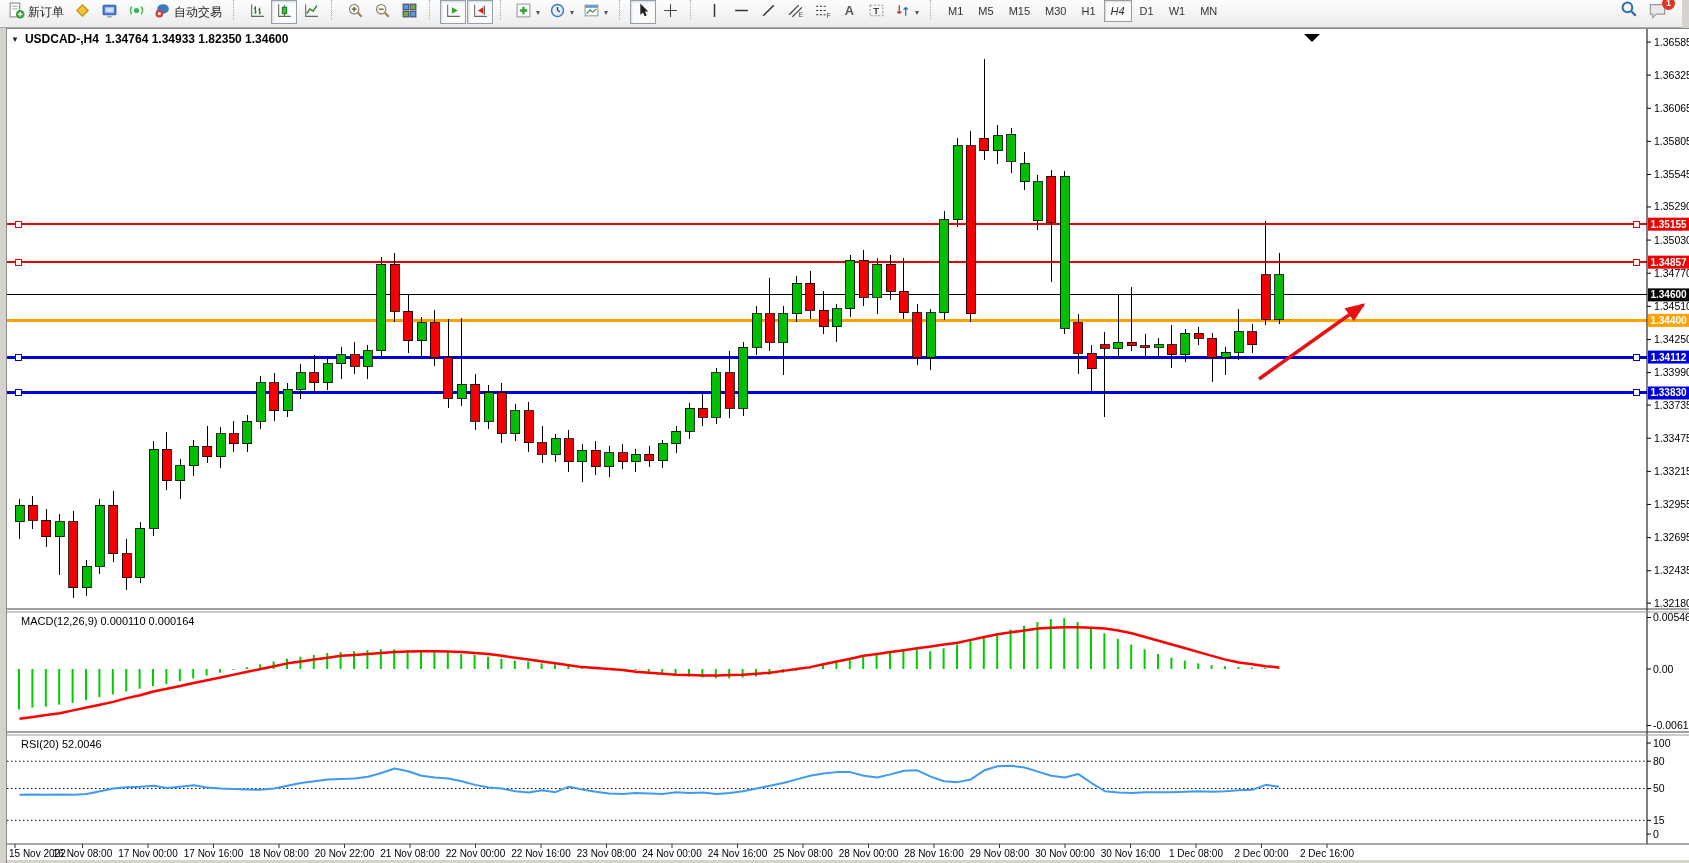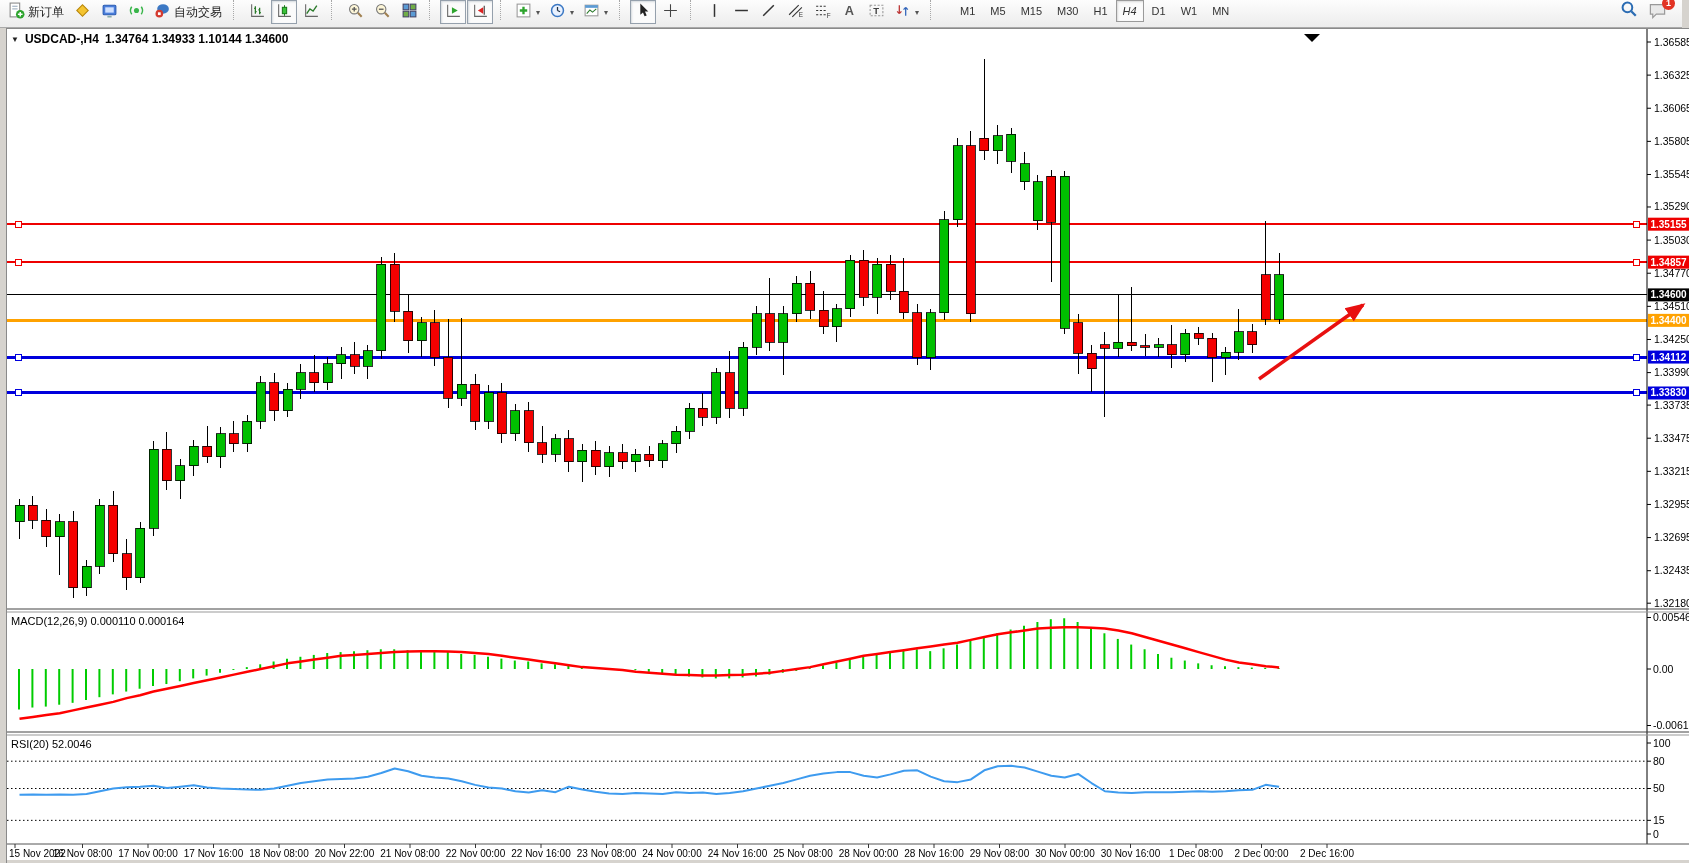--- a/index.html
+++ b/index.html
@@ -8,37 +8,37 @@
   .toolbar{position:absolute;left:0;top:0;width:1682px;height:28px;display:flex;align-items:flex-start;
     padding:0 4px;box-sizing:border-box;background:linear-gradient(#fdfdfd,#ececec);
     border-bottom:1px solid #a9a9a9;gap:1px;z-index:5;}
   .tb{height:24px;min-width:26px;border:1px solid transparent;background:transparent;
     display:inline-flex;align-items:center;justify-content:center;gap:3px;padding:0 3px;
     font:12px "Liberation Sans",sans-serif;color:#222;cursor:default;}
   .tb.pressed{background:#fbfbfb;border-color:#95a0ac;box-shadow:inset 1px 1px 2px #d4d9de;}
   .tb .lbl{font-size:12px;white-space:nowrap;}
   .dd{font-size:8px;color:#555;margin-left:1px;}
   .sep{width:6px;height:20px;border-left:1px dotted #a8a8a8;margin:0 3px 0 6px;}
-  #timeframes{display:flex;gap:1px;margin-left:12px;}
+  #timeframes{display:flex;gap:1px;margin-left:0;}
   .tf{height:22px;padding:0 6px;border:1px solid transparent;background:none;
     font:11px "Liberation Sans",sans-serif;color:#333;cursor:default;}
   .tf.active{background:#fbfbfb;border-color:#9a9a9a;box-shadow:inset 1px 1px 2px #d9d9d9;font-style:italic;}
   .tb-right{margin-left:auto;display:flex;align-items:center;gap:10px;padding-right:10px;}
   .notify-wrap{position:relative;width:20px;height:18px;}
   .badge{position:absolute;top:-5px;right:-7px;background:#e23324;color:#fff;border-radius:50%;
     width:13px;height:13px;font:bold 9px/13px "Liberation Sans",sans-serif;text-align:center;}
   
   .chart-window{position:absolute;left:6px;top:28px;right:0;bottom:0;background:#fff;
     border-top:1px solid #8a8a8a;border-left:1px solid #8a8a8a;overflow:hidden;}
   #chart-svg{position:absolute;left:0;top:0;}
   svg text{font-family:"Liberation Sans",sans-serif;}
   .chart-title{position:absolute;left:4px;top:3px;display:flex;align-items:center;gap:6px;
     font:bold 12px "Liberation Sans",sans-serif;color:#000;z-index:3;}
   .chart-title .caret{font-size:8px;color:#222;}
-  .ind-label{position:absolute;left:4px;font:11px "Liberation Sans",sans-serif;color:#000;z-index:3;}
+  .ind-label{position:absolute;left:14px;font:11px "Liberation Sans",sans-serif;color:#000;z-index:3;}
 </style>
 </head>
 <body>
 
 <div class="toolbar">
   <button class="tb">
     <span><svg width="17" height="17" viewBox="0 0 16 16">
           <rect x="2" y="1" width="9" height="13" fill="#fff" stroke="#888"></rect>
           <line x1="4" y1="4" x2="9" y2="4" stroke="#9ab"></line>
           <line x1="4" y1="6.5" x2="9" y2="6.5" stroke="#9ab"></line>
@@ -675,17 +675,17 @@
         <rect x="0" y="831" width="1683" height="4" fill="#d6d3ce"></rect>
       </g>
       <g>
         <line x1="1252" y1="350" x2="1356" y2="276" stroke="#e81010" stroke-width="3.5" marker-end="url(#ah)"></line>
         <polygon points="1297,5 1313,5 1305,13" fill="#000"></polygon>
       </g>
     </svg>
   <div class="chart-title">
     <span class="caret">▼</span>
     <span>USDCAD-,H4</span>
-    <span>1.34764 1.34933 1.10144 1.34600</span>
+    <span>1.34764 1.34933 1.82350 1.34600</span>
   </div>
   <div class="ind-label" style="top:586px">MACD(12,26,9) 0.000110 0.000164</div>
   <div class="ind-label" style="top:709px">RSI(20) 52.0046</div>
 </div>
 
 </body></html>

